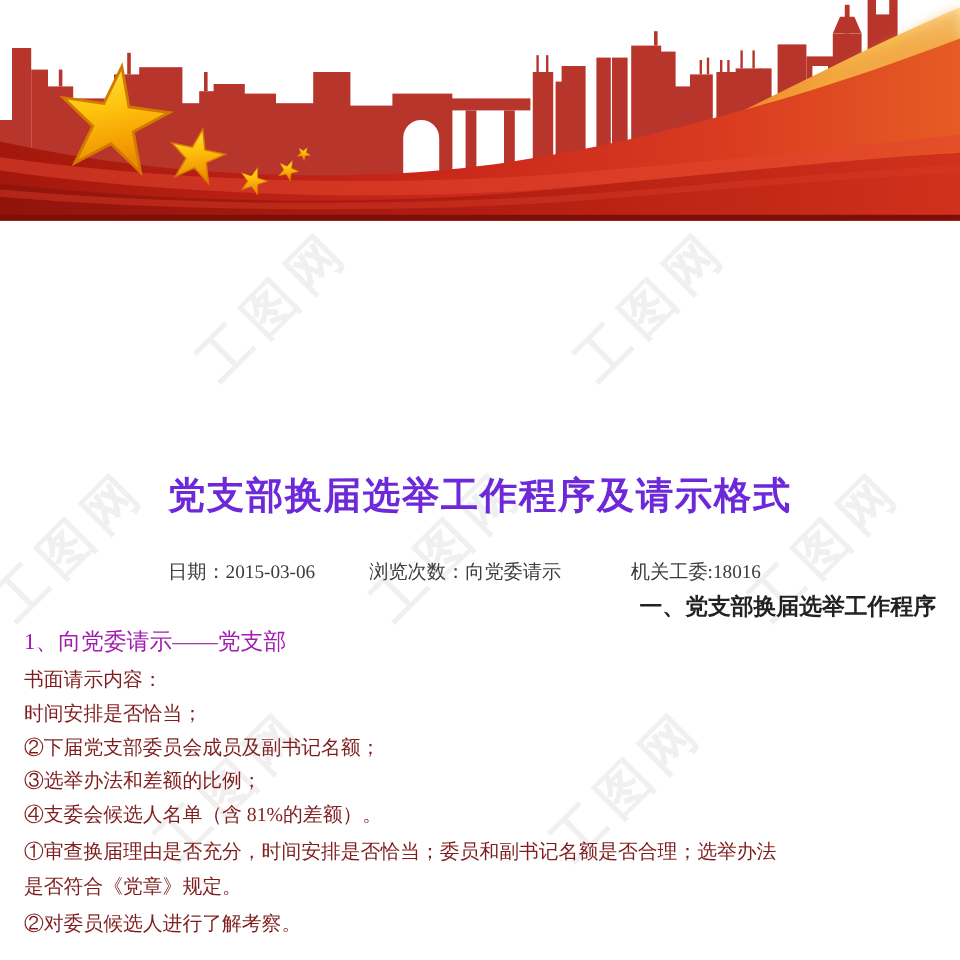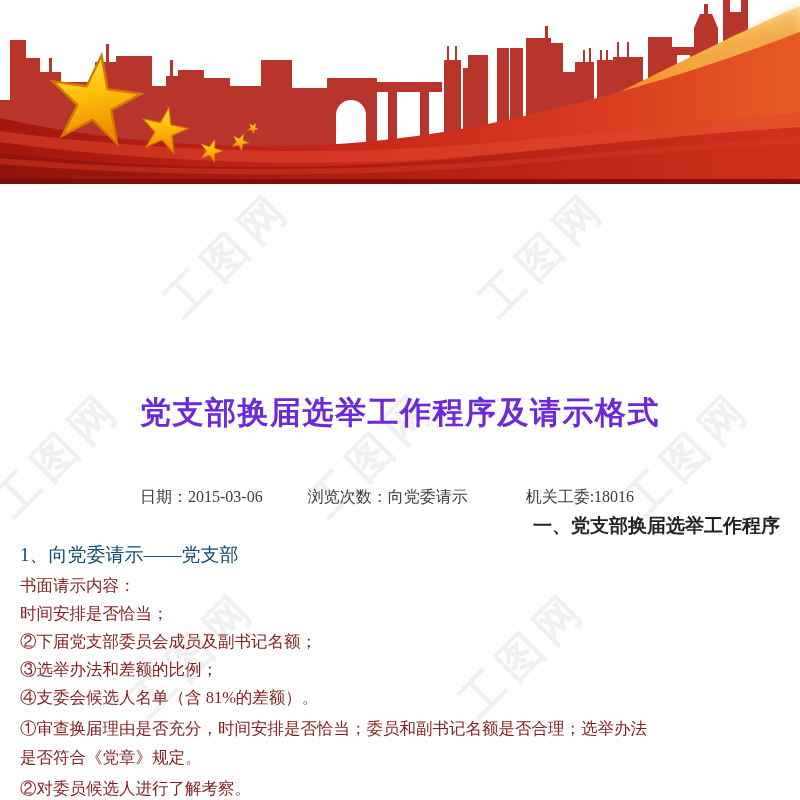--- a/index.html
+++ b/index.html
@@ -15,27 +15,27 @@
   .wm6{left:115px;top:625px;} .wm7{left:445px;top:625px;}
 
   
   .banner{position:relative;z-index:1;width:800px;height:184px;background:#fff;}
   .banner svg{display:block;}
 
   
   .article{position:relative;z-index:1;padding:0 20px 0 20px;color:#404040;}
   .title{margin:209px 0 0 0;text-align:center;font-size:31px;line-height:40px;font-weight:bold;
          color:#6d28d9;letter-spacing:1.5px;}
-  .meta{margin-top:52px;display:flex;padding-left:120px;font-size:16px;line-height:24px;color:#3c3c3c;}
+  .meta{margin-top:33px;display:flex;padding-left:120px;font-size:16px;line-height:24px;color:#3c3c3c;}
   .meta-item{white-space:nowrap;}
   .meta-date{margin-right:45px;} .meta-source{margin-right:58px;}
   p{margin:0;}
   .h1{margin-top:4px;font-family:"Liberation Sans","DejaVu Sans",sans-serif;font-weight:bold;
       font-size:19px;line-height:26px;color:#222222;text-align:right;}
-  .h2{margin-top:3px;font-size:19px;line-height:26px;color:#0c4a6e;}
+  .h2{margin-top:3px;font-size:19px;line-height:26px;color:#a21caf;}
   .h2b{margin-top:6px;}
   .body-line{font-size:16.5px;line-height:28px;color:#7f1d1d;max-width:660px;}
   .body-first{margin-top:4px;}
   .body-para{margin-top:2px;line-height:29px;max-width:640px;}
 </style>
 </head>
 <body>
 
 <div class="page">
 

